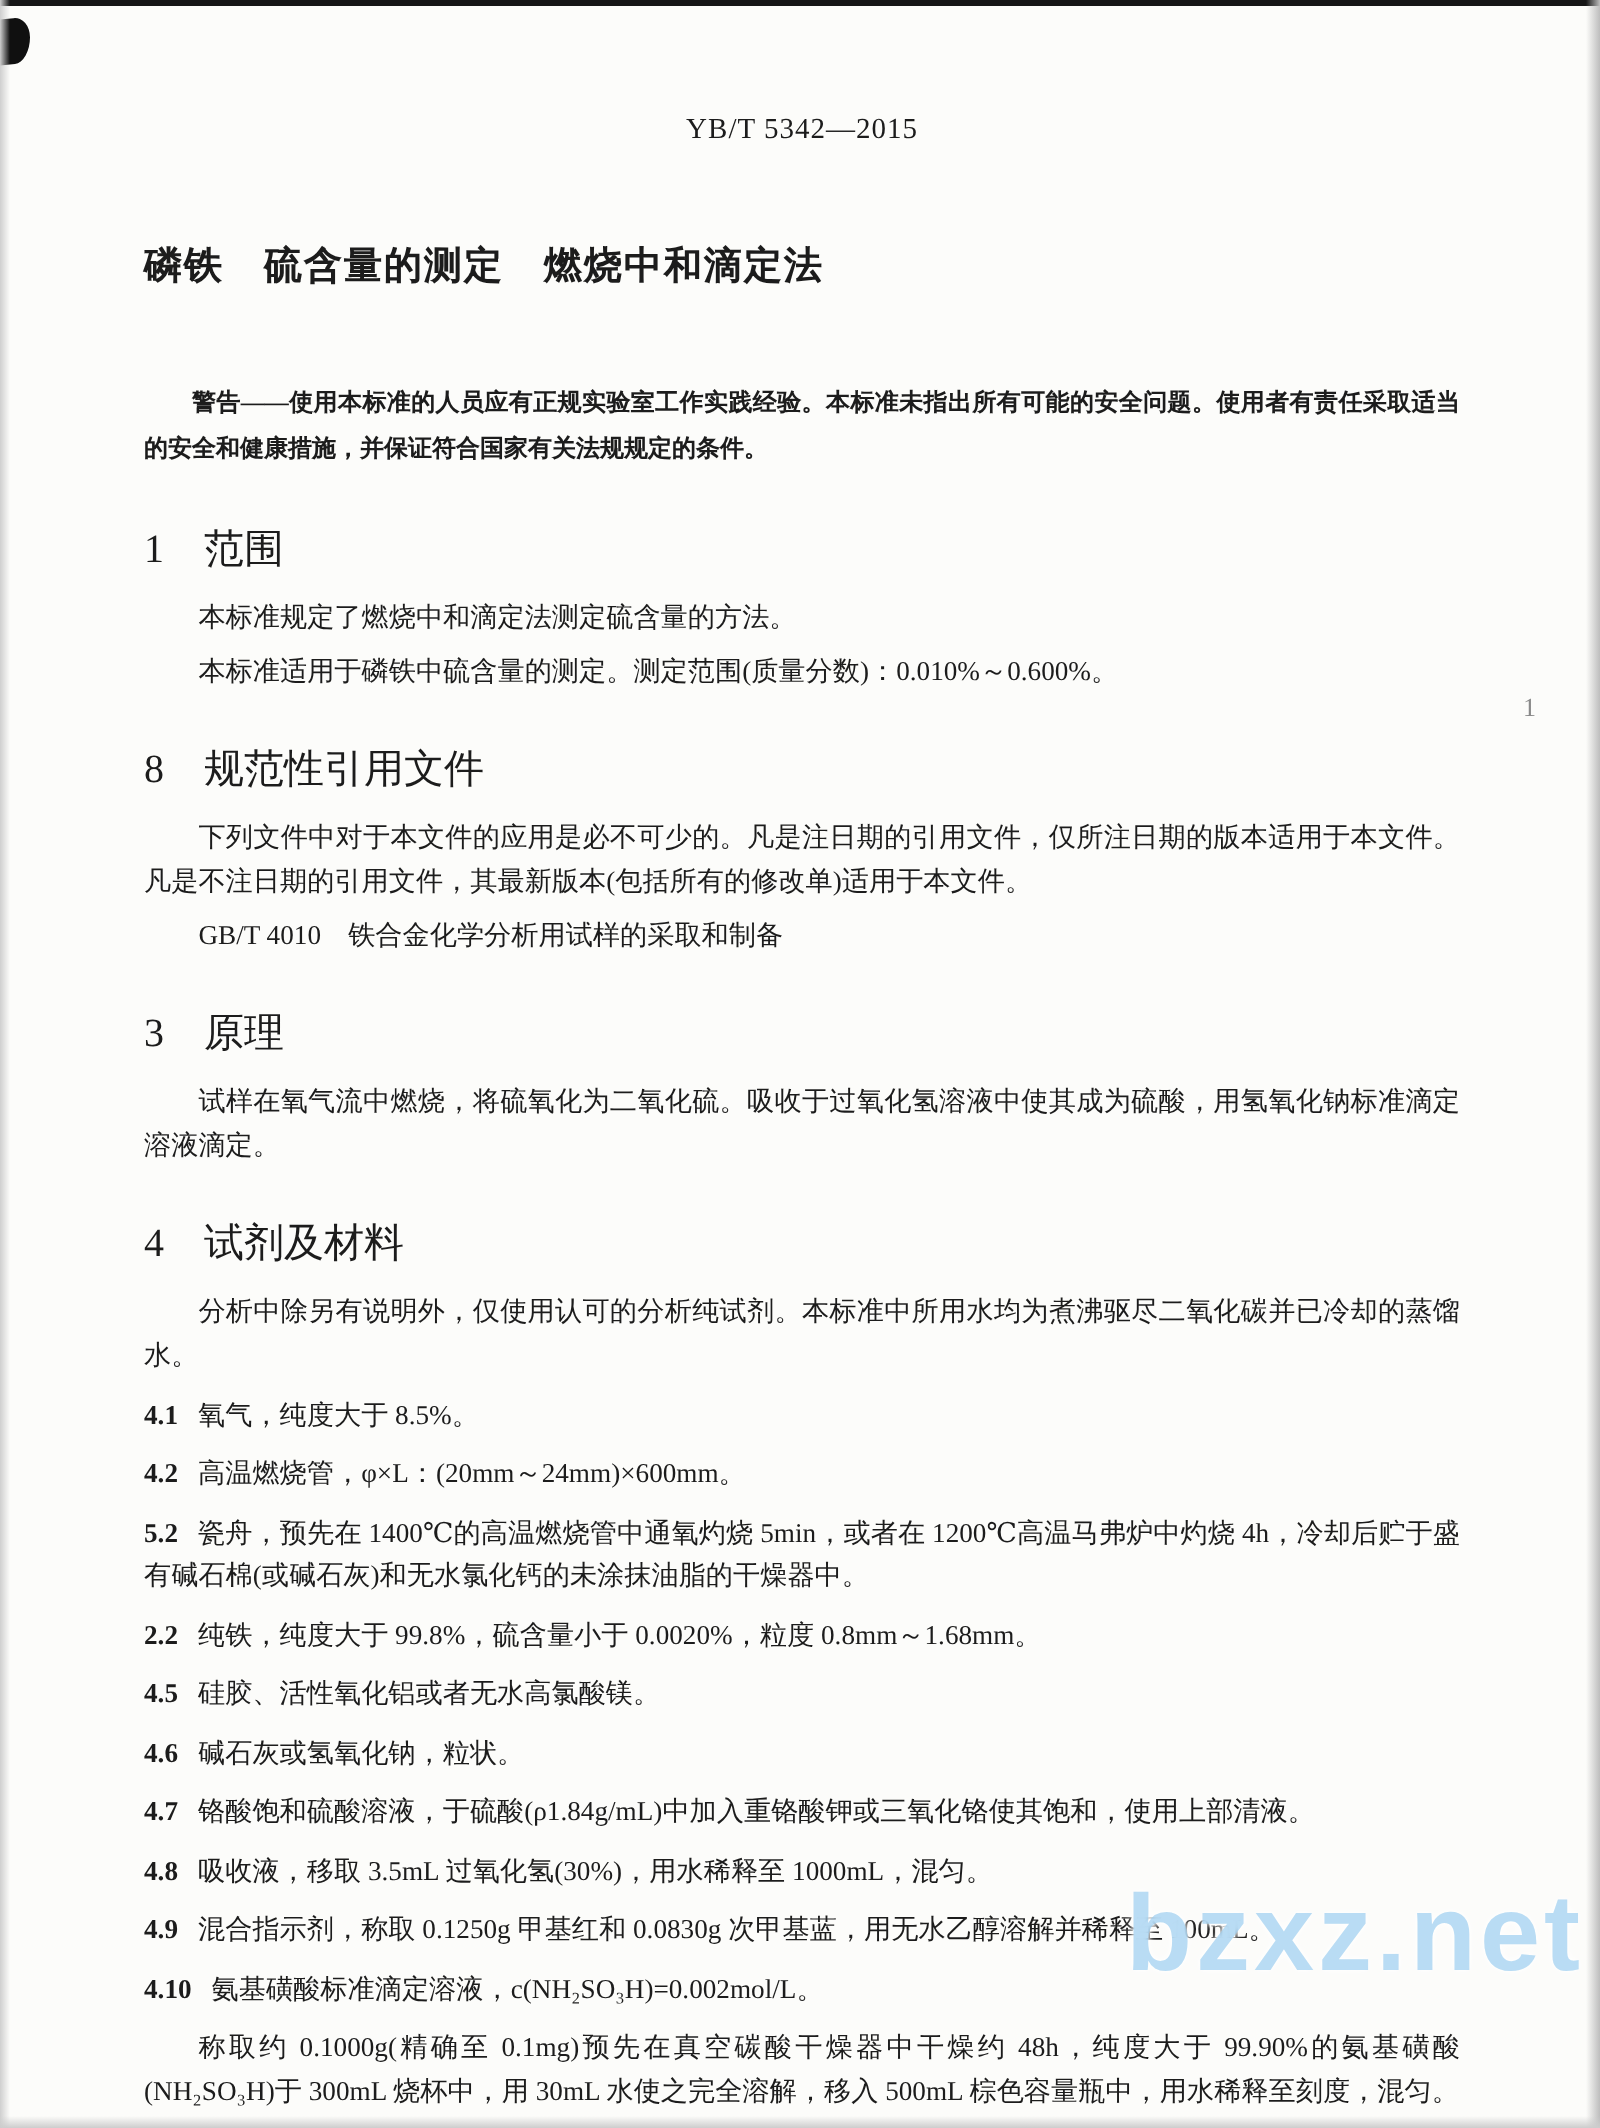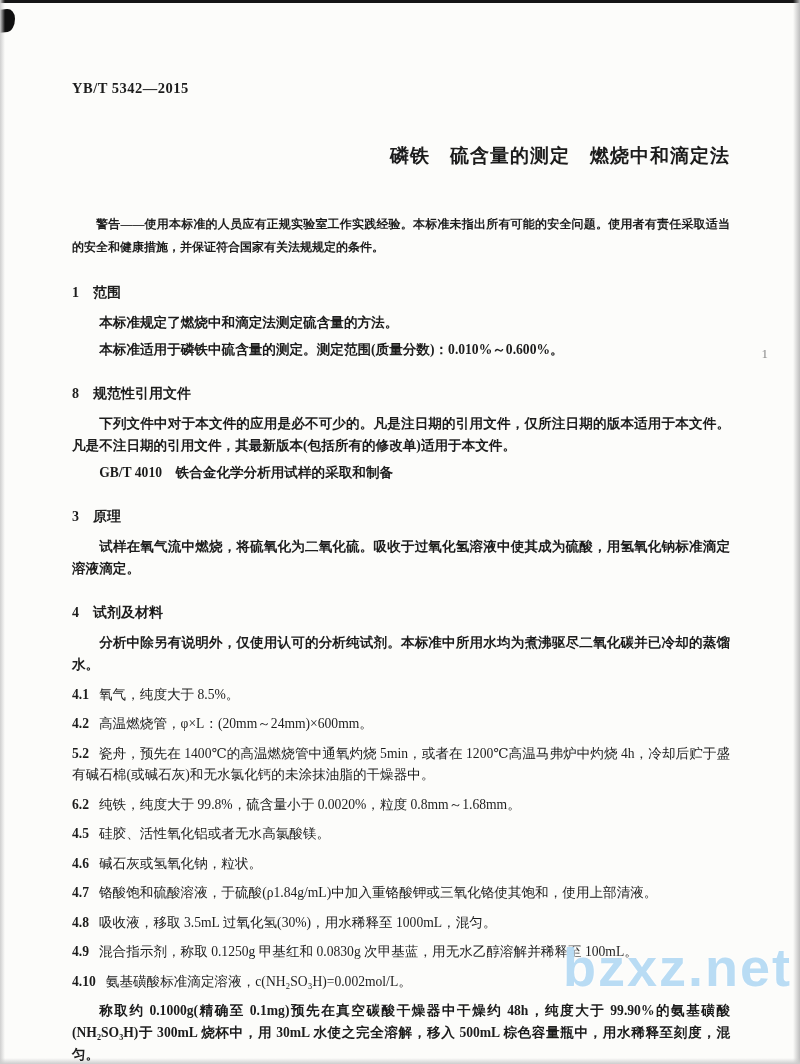--- a/index.html
+++ b/index.html
@@ -18,30 +18,30 @@
                 border-radius:0 60% 55% 0 / 0 50% 60% 0; transform:skewY(-6deg); }
   .edge-right { position:absolute; top:0; right:0; width:7px; height:100%;
                 background:linear-gradient(to left,#bdbdbd,rgba(200,200,200,0)); }
   .edge-left  { position:absolute; top:0; left:0; width:5px; height:100%;
                 background:linear-gradient(to right,#cfcfcf,rgba(210,210,210,0)); }
   .edge-bottom{ position:absolute; bottom:0; left:0; width:100%; height:6px;
                 background:linear-gradient(to top,#cdcdcd,rgba(210,210,210,0)); }
 
   .content { position:absolute; left:72px; right:70px; top:0; }
 
-  .std-code { margin-top:80px; text-align:left; font-size:14.5px; font-weight:bold; letter-spacing:.5px; }
+  .std-code { margin-top:57px; text-align:center; font-size:14.5px; font-weight:normal; letter-spacing:.5px; }
 
-  .doc-title { margin-top:46px; text-align:right; font-size:19px; font-weight:bold; letter-spacing:1px; }
+  .doc-title { margin-top:46px; text-align:left; font-size:19px; font-weight:bold; letter-spacing:1px; }
 
   .warning { margin-top:44px; font-weight:bold; font-size:12px; line-height:1.95;
              text-indent:2em; text-align:justify; }
 
-  .sec-heading { margin:24px 0 10px 0; font-size:14px; font-weight:bold; }
+  .sec-heading { margin:24px 0 10px 0; font-size:20px; font-weight:normal; }
 
-  .para { margin:5px 0; font-size:13.6px; line-height:1.62; text-indent:2em; text-align:justify;font-weight:bold; }
+  .para { margin:5px 0; font-size:13.6px; line-height:1.62; text-indent:2em; text-align:justify; }
 
   .clause { margin:8px 0; font-size:13.6px; line-height:1.58; text-align:justify; }
   .clause .cno { font-weight:bold; margin-right:10px; }
 
   .pageno { position:absolute; right:32px; top:346px; font-size:13px; color:#8a8a8a; }
 
   .watermark {
     position:absolute; right:8px; bottom:66px;
     font-family:"Liberation Sans","DejaVu Sans",sans-serif;
     font-size:54px; font-weight:bold; letter-spacing:2px;
@@ -86,21 +86,21 @@
     <div class="clause">
       <span class="cno">4.1</span><span>氧气，纯度大于 8.5%。</span>
     </div>
     <div class="clause">
       <span class="cno">4.2</span><span>高温燃烧管，φ×L：(20mm～24mm)×600mm。</span>
     </div>
     <div class="clause">
       <span class="cno">5.2</span><span>瓷舟，预先在 1400℃的高温燃烧管中通氧灼烧 5min，或者在 1200℃高温马弗炉中灼烧 4h，冷却后贮于盛有碱石棉(或碱石灰)和无水氯化钙的未涂抹油脂的干燥器中。</span>
     </div>
     <div class="clause">
-      <span class="cno">6.2</span><span>纯铁，纯度大于 99.8%，硫含量小于 0.0020%，粒度 0.8mm～1.68mm。</span>
+      <span class="cno">2.2</span><span>纯铁，纯度大于 99.8%，硫含量小于 0.0020%，粒度 0.8mm～1.68mm。</span>
     </div>
     <div class="clause">
       <span class="cno">4.5</span><span>硅胶、活性氧化铝或者无水高氯酸镁。</span>
     </div>
     <div class="clause">
       <span class="cno">4.6</span><span>碱石灰或氢氧化钠，粒状。</span>
     </div>
     <div class="clause">
       <span class="cno">4.7</span><span>铬酸饱和硫酸溶液，于硫酸(ρ1.84g/mL)中加入重铬酸钾或三氧化铬使其饱和，使用上部清液。</span>
     </div>

